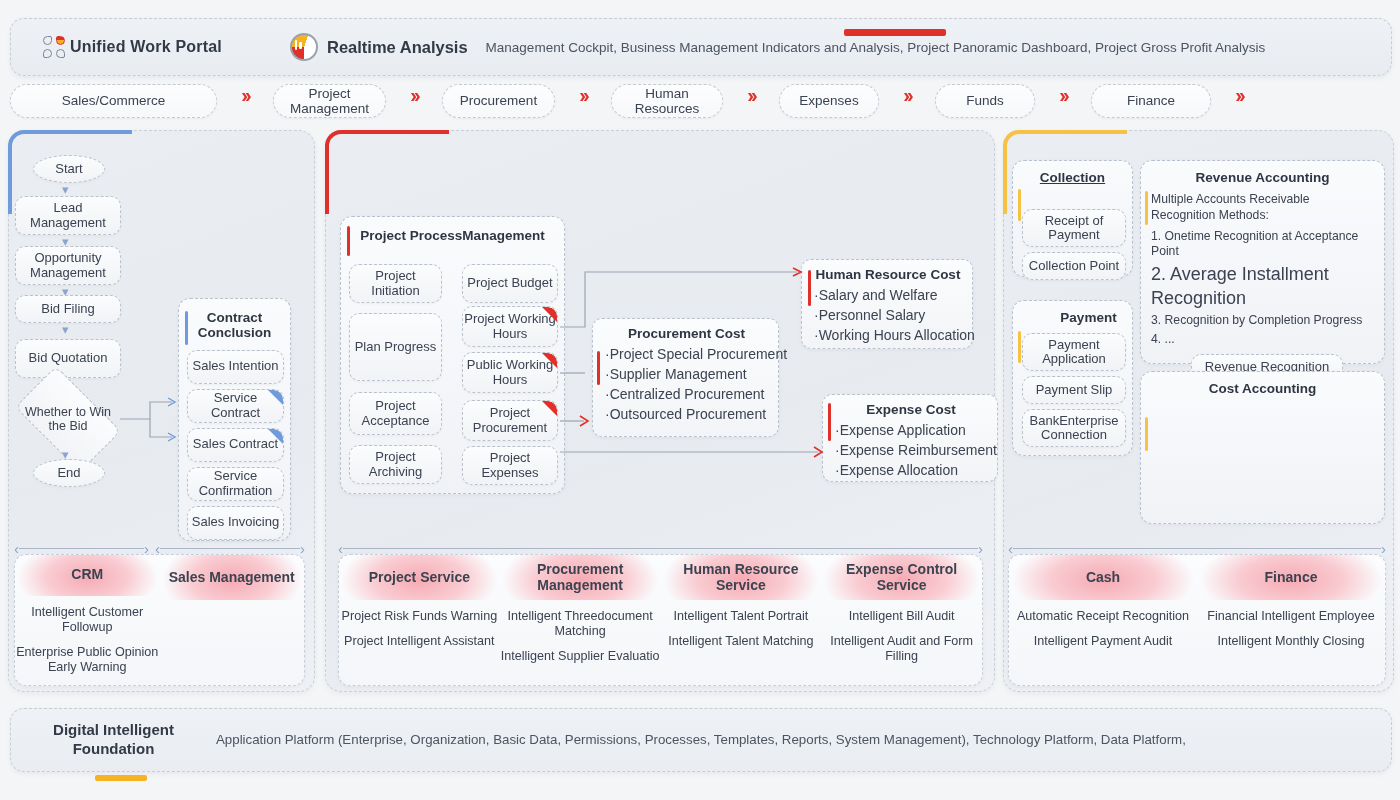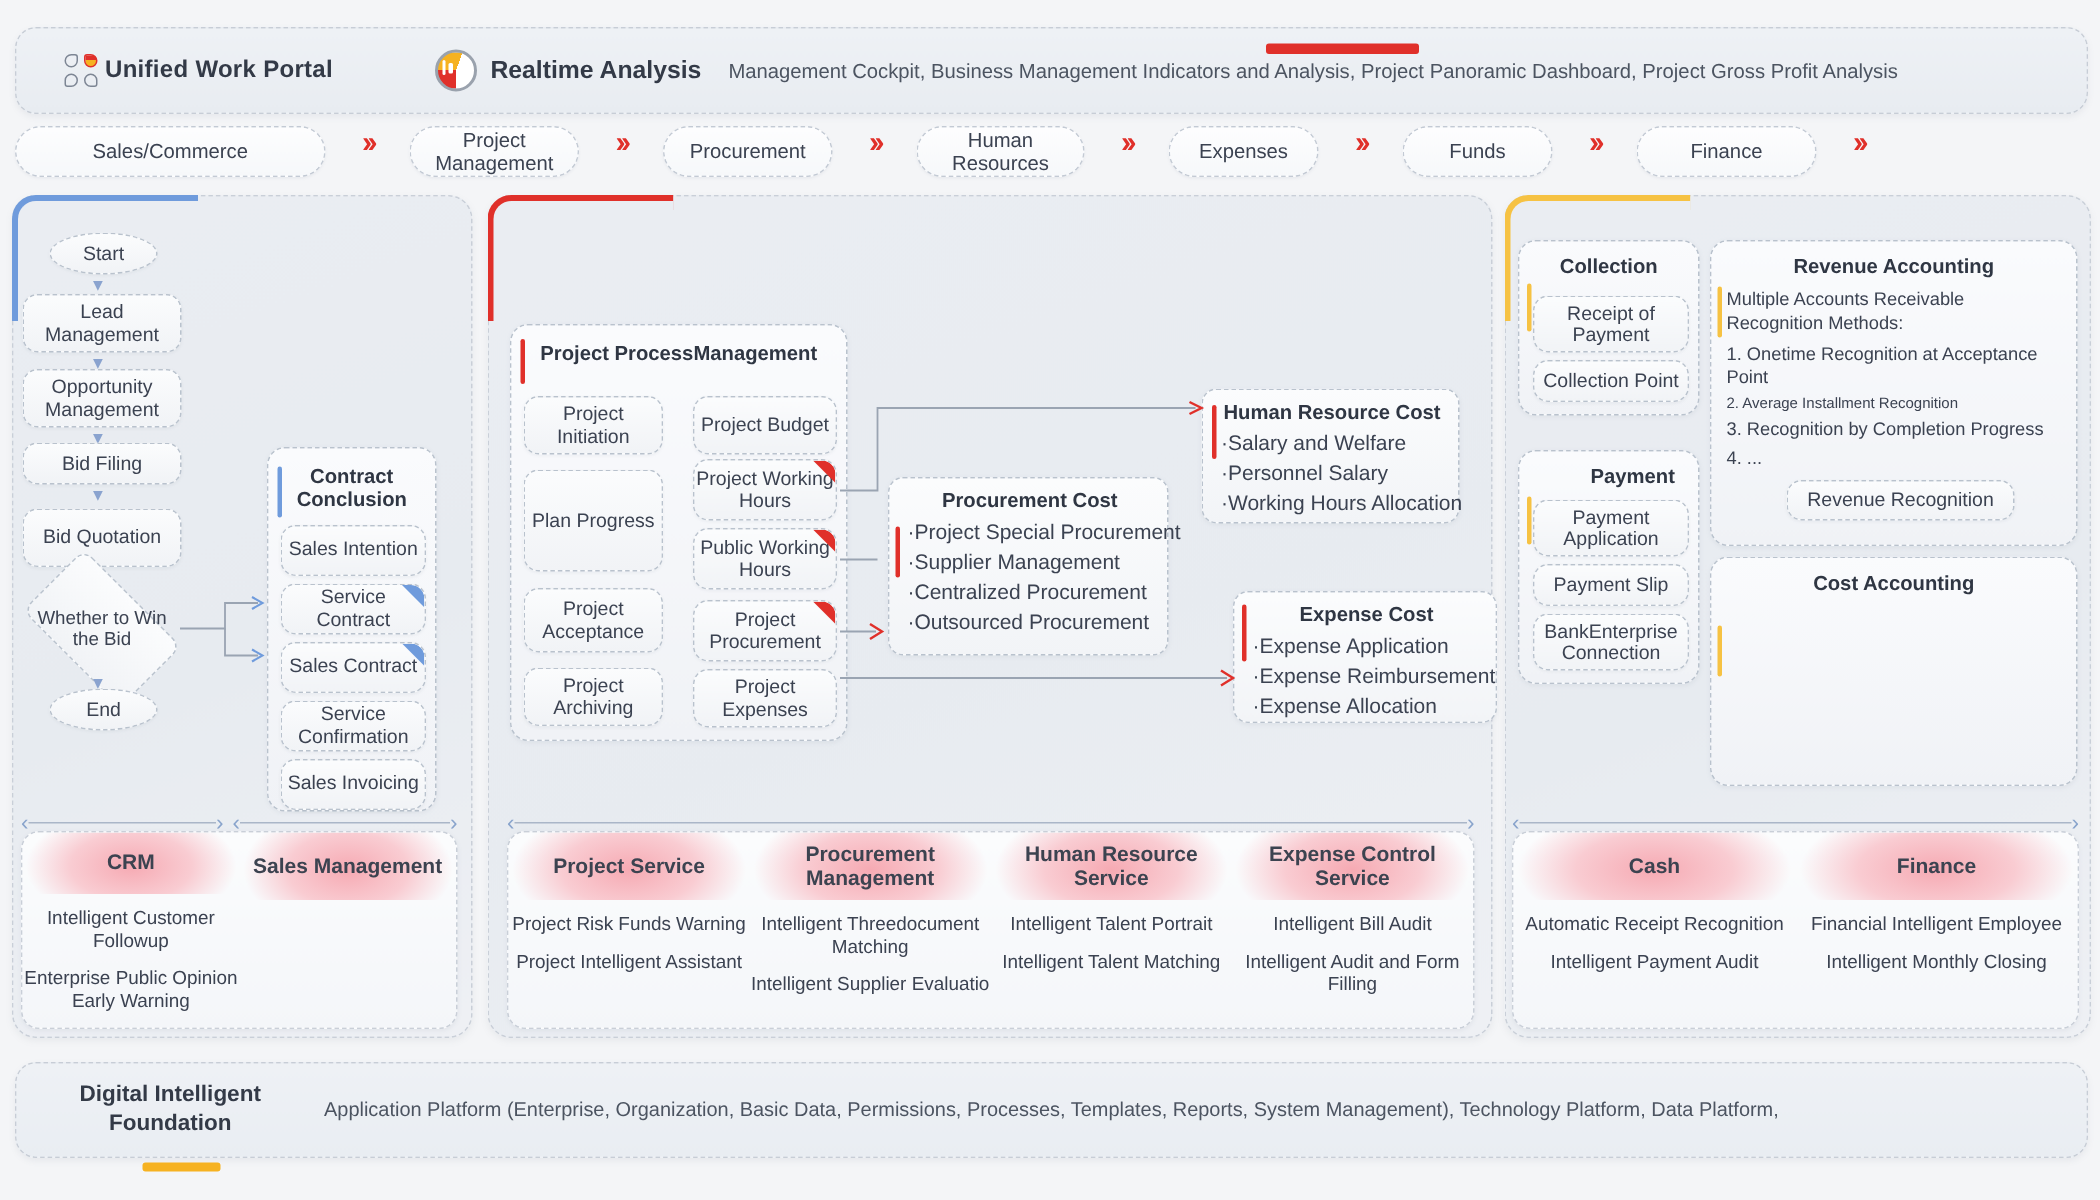--- a/index.html
+++ b/index.html
@@ -282,39 +282,39 @@
     <path d="M560 452 L600 452 L600 452 L818 452" fill="none" stroke="#9aa4b2" stroke-width="1.2"></path>
     <path d="M814 447 l8 5 -8 5" fill="none" stroke="#e0302a" stroke-width="1.6"></path>
   </svg>
 
   <div class="panel p-fin">
     <div class="panel-accent" style="border-color:#f6c243;"></div>
   </div>
 
   <div class="gcard" style="left:1012px;top:160px;width:121px;height:117px;">
     <div class="gbar yellow" style="left:5px;top:28px;height:32px;"></div>
-    <div class="gcard-title" style="margin:9px 0 12px 0;">Collection</div>
+    <div class="gcard-title" style="margin:9px 0 24px 0;text-decoration:underline;">Collection</div>
     <div class="fbox" style="position:relative;left:9px;width:104px;height:38px;margin-bottom:5px;">Receipt of Payment</div>
     <div class="fbox" style="position:relative;left:9px;width:104px;height:28px;">Collection Point</div>
   </div>
 
   <div class="gcard" style="left:1012px;top:300px;width:121px;height:156px;">
     <div class="gbar yellow" style="left:5px;top:30px;height:32px;"></div>
     <div class="gcard-title" style="margin:9px 0 8px 0;padding-left:32px;">Payment</div>
     <div class="fbox" style="position:relative;left:9px;width:104px;height:38px;margin-bottom:5px;">Payment Application</div>
     <div class="fbox" style="position:relative;left:9px;width:104px;height:28px;margin-bottom:5px;">Payment Slip</div>
     <div class="fbox" style="position:relative;left:9px;width:104px;height:38px;">BankEnterprise Connection</div>
   </div>
 
   <div class="gcard" style="left:1140px;top:160px;width:245px;height:204px;">
     <div class="gbar yellow" style="left:4px;top:30px;height:34px;"></div>
     <div class="gcard-title" style="margin:9px 0 7px 0;">Revenue Accounting</div>
     <div style="font-size:12.2px;line-height:1.24;color:#3b4251;margin:0 10px 6px 10px;">Multiple Accounts Receivable Recognition Methods:</div>
     <div style="font-size:12.2px;line-height:1.3;color:#3b4251;margin:0 8px 3px 10px;">1. Onetime Recognition at Acceptance Point</div>
-    <div style="font-size:10px;line-height:1.3;color:#3b4251;margin:0 8px 3px 10px;">2. Average Installment Recognition</div>
+    <div style="font-size:18px;line-height:1.3;color:#3b4251;margin:0 8px 3px 10px;">2. Average Installment Recognition</div>
     <div style="font-size:12.2px;line-height:1.3;color:#3b4251;margin:0 8px 3px 10px;">3. Recognition by Completion Progress</div>
     <div style="font-size:12.2px;line-height:1.3;color:#3b4251;margin:0 8px 6px 10px;">4. ...</div>
     <div class="fbox" style="position:relative;left:50px;width:152px;height:27px;">Revenue Recognition</div>
   </div>
 
   <div class="gcard" style="left:1140px;top:371px;width:245px;height:153px;">
     <div class="gbar yellow" style="left:4px;top:45px;height:34px;"></div>
     <div class="gcard-title" style="margin:9px 0 8px 0;">Cost Accounting</div>
 
   </div>

